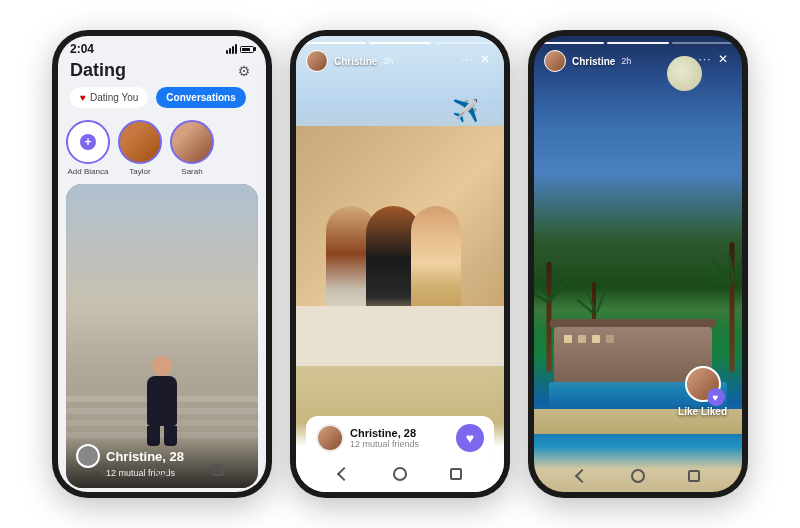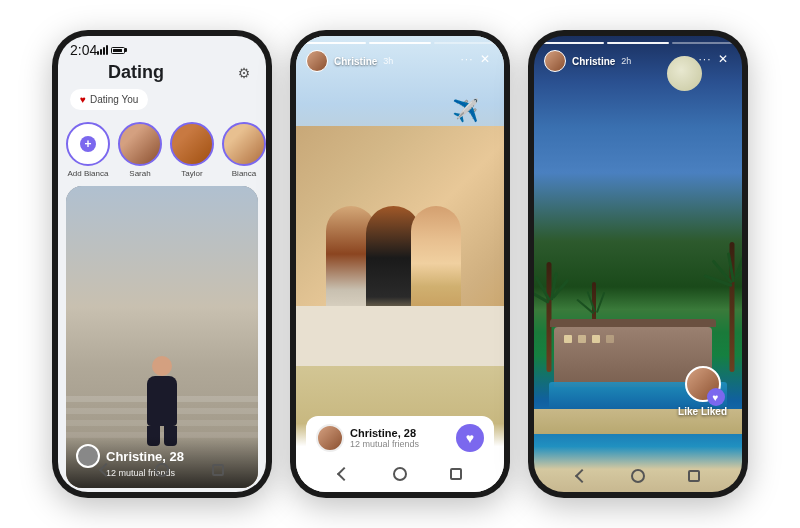--- a/index.html
+++ b/index.html
@@ -88,24 +88,25 @@
       border: 2px solid #555;
     }
 
     
     .phone1-screen {
       background: #f0f2f5;
     }
 
     .phone1-status {
       display: flex;
+      justify-content: space-between;
       align-items: center;
       padding: 6px 12px 2px;
-      font-size: 14px;
-      font-weight: 400;
+      font-size: 12px;
+      font-weight: 700;
       color: #111;
     }
 
     .status-right {
       display: flex;
       gap: 3px;
       align-items: center;
     }
 
     .signal-bars {
@@ -148,21 +149,20 @@
       width: 70%;
       background: #111;
       border-radius: 0.5px;
     }
 
     .phone1-header {
       padding: 2px 12px 6px;
       display: flex;
       justify-content: space-between;
       align-items: center;
-      margin-left: 38px;
     }
 
     .phone1-title {
       font-size: 18px;
       font-weight: 700;
       color: #1c1e21;
     }
 
     .gear-icon {
       width: 20px;
@@ -654,40 +654,39 @@
       <div class="phone1-header">
         <span class="phone1-title">Dating</span>
         <div class="gear-icon">⚙</div>
       </div>
 
       <div class="phone1-tabs">
         <div class="tab-liked">
           <span class="liked-heart">♥</span>
           <span>Dating You</span>
         </div>
+        <div class="tab-conversations">
+          <span>Conversations</span>
+        </div>
       </div>
 
       <div class="phone1-stories">
         <div class="story-item">
           <div class="story-add-btn">
             <div class="story-add-plus">+</div>
           </div>
           <span class="story-name">Add Bianca</span>
         </div>
         <div class="story-item">
+          <div class="story-avatar avatar-taylor"></div>
+          <span class="story-name">Taylor</span>
+        </div>
+        <div class="story-item">
           <div class="story-avatar avatar-sarah"></div>
           <span class="story-name">Sarah</span>
-        </div>
-        <div class="story-item">
-          <div class="story-avatar avatar-taylor"></div>
-          <span class="story-name">Taylor</span>
-        </div>
-        <div class="story-item">
-          <div class="story-avatar avatar-bianca"></div>
-          <span class="story-name">Bianca</span>
         </div>
 
       </div>
 
       <div class="phone1-card">
         <div class="card-photo">
 
           <div style="position:absolute;top:0;left:0;right:0;bottom:0;background:linear-gradient(180deg,#b0c0d0 0%,#c8c0b0 40%,#b0a898 60%,#989080 100%);"></div>
 
           <div style="position:absolute;bottom:50px;left:0;right:0;">

